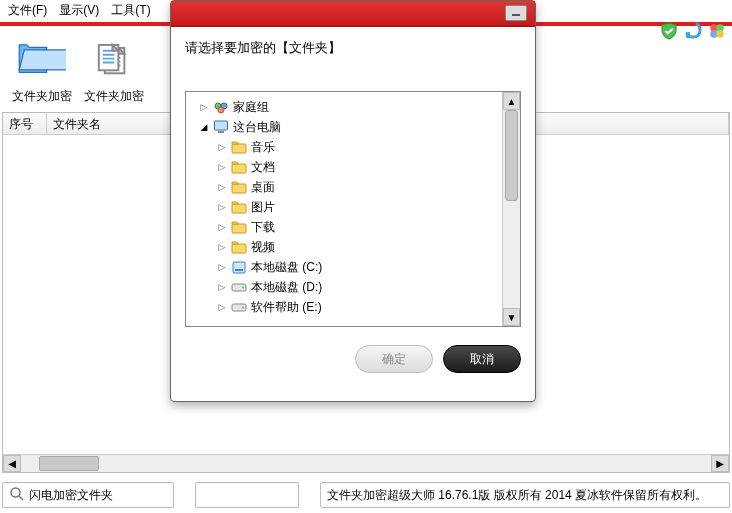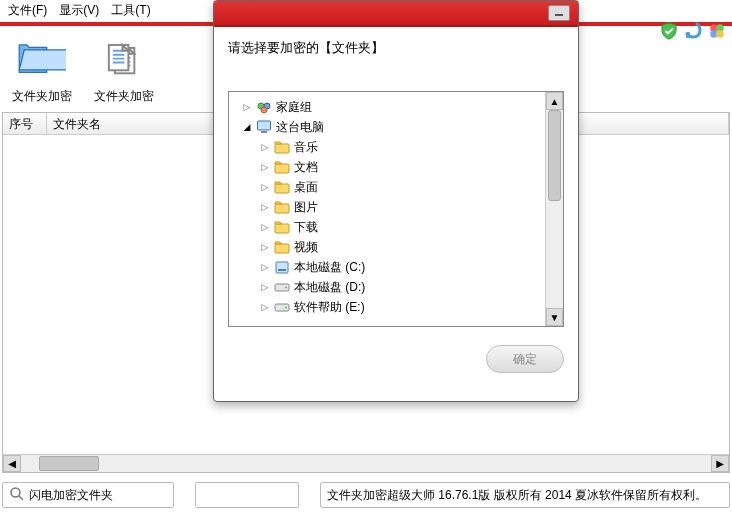--- a/index.html
+++ b/index.html
@@ -12,21 +12,21 @@
   }
   .topicons {
     position: absolute; right: 6px; top: 22px; display: flex; gap: 6px;
   }
   .topicons svg { width: 18px; height: 18px; }
 
   .red-bar { height: 4px; background: #dc1e1e; }
 
   .toolbar {
     height: 86px; display: flex; align-items: center;
-    gap: 22px; padding: 6px 12px 0 12px;
+    gap: 12px; padding: 6px 12px 0 12px;
   }
   .tool { width: 60px; text-align: center; font-size: 12px; cursor: pointer; }
   .tool .ico { width: 48px; height: 48px; margin: 0 auto; }
   .toolbar-right { margin-left: auto; display: flex; gap: 30px; }
 
   .grid-area {
     position: absolute; top: 112px; left: 2px; right: 2px; bottom: 40px;
     border: 1px solid #bbb; background: #fff;
   }
   .grid-head {
@@ -56,21 +56,20 @@
   }
   .status-seg.one { width: 172px; }
   .status-seg.two { width: 104px; }
   .status-seg.three { flex: 1; }
 
   
   .dialog {
     position: absolute; left: 170px; top: 0; width: 366px; background: #fff;
     border: 1px solid #666; border-radius: 4px; box-shadow: 0 4px 10px rgba(0,0,0,.3);
     z-index: 50;
-    margin-left: 43px;
   }
   .dlg-title {
     height: 26px; background: linear-gradient(#e03535,#c81b1b);
     border-bottom: 2px solid #aa1515; display: flex; align-items: center;
     color: #fff; font-size: 13px; padding: 0 8px;
   }
   .dlg-title .winbtn {
     margin-left: auto; width: 22px; height: 16px; background: #ddd;
     border: 1px solid #888; border-radius: 2px; display:flex; align-items:center; justify-content:center;
   }
@@ -339,15 +338,18 @@
             <div class="thumb"></div>
           </div>
         <div class="arrow-btn bottom" style="width:100%">▼</div>
       </div>
     </div>
 
     <div class="dlg-buttons">
       <div class="btn ok">
         <span>确定</span>
       </div>
+      <div class="btn cancel">
+        <span>取消</span>
+      </div>
     </div>
   </div>
 </div>
 
 </body></html>

